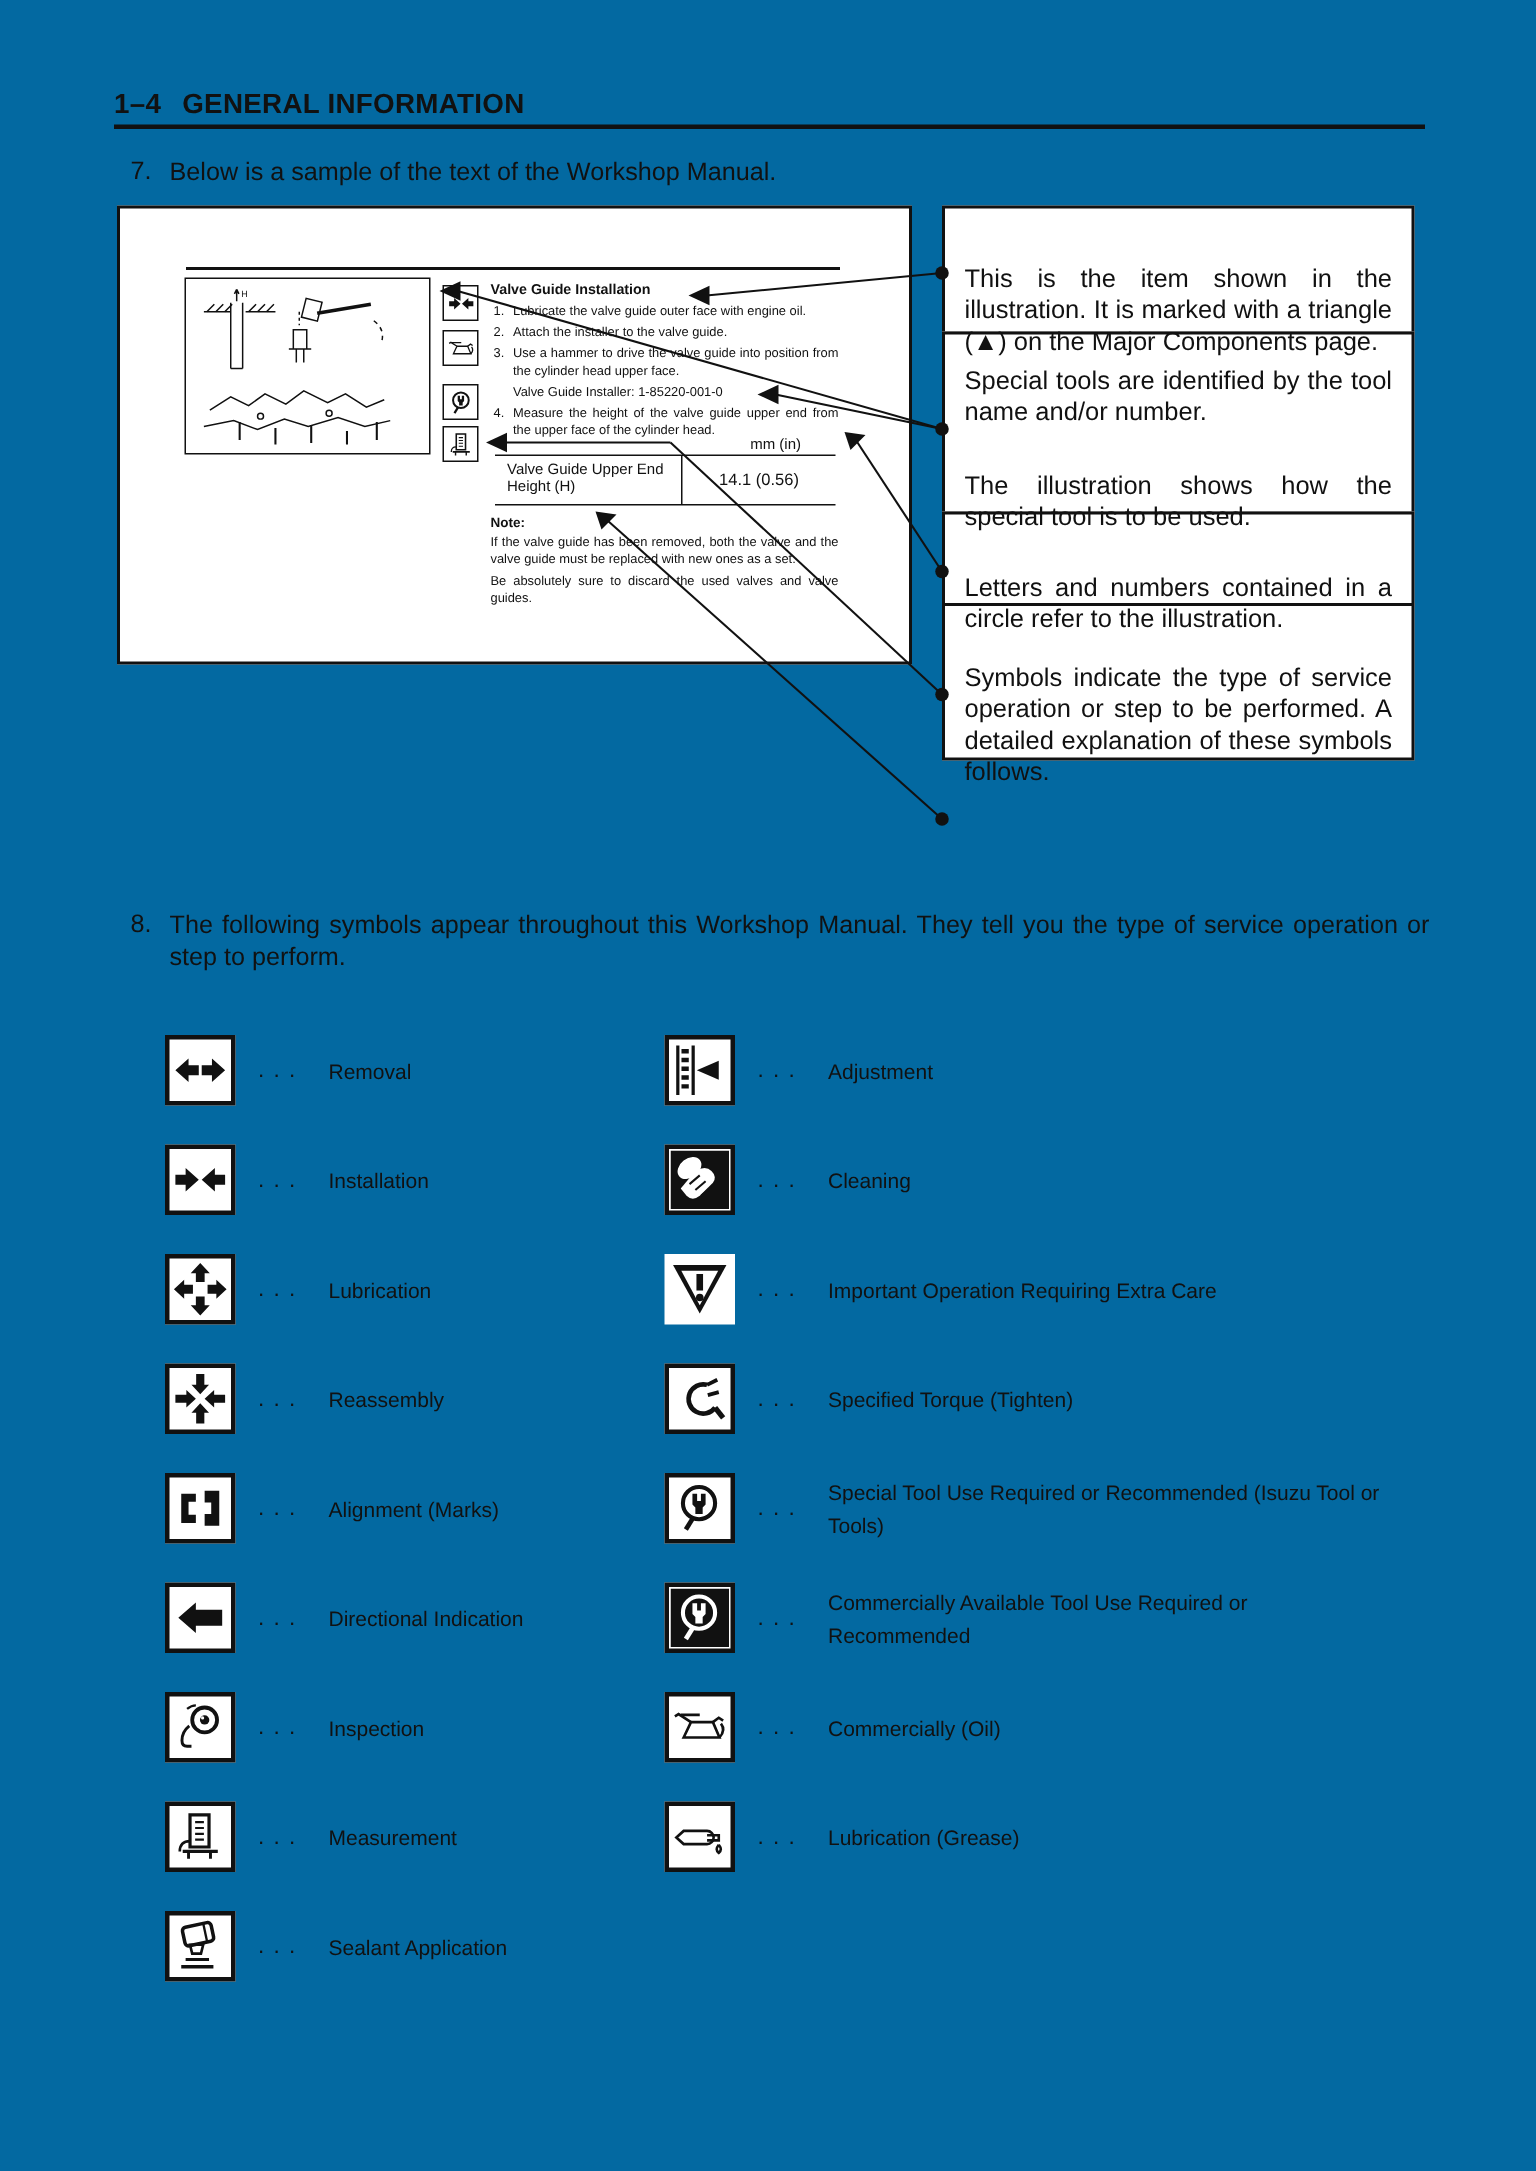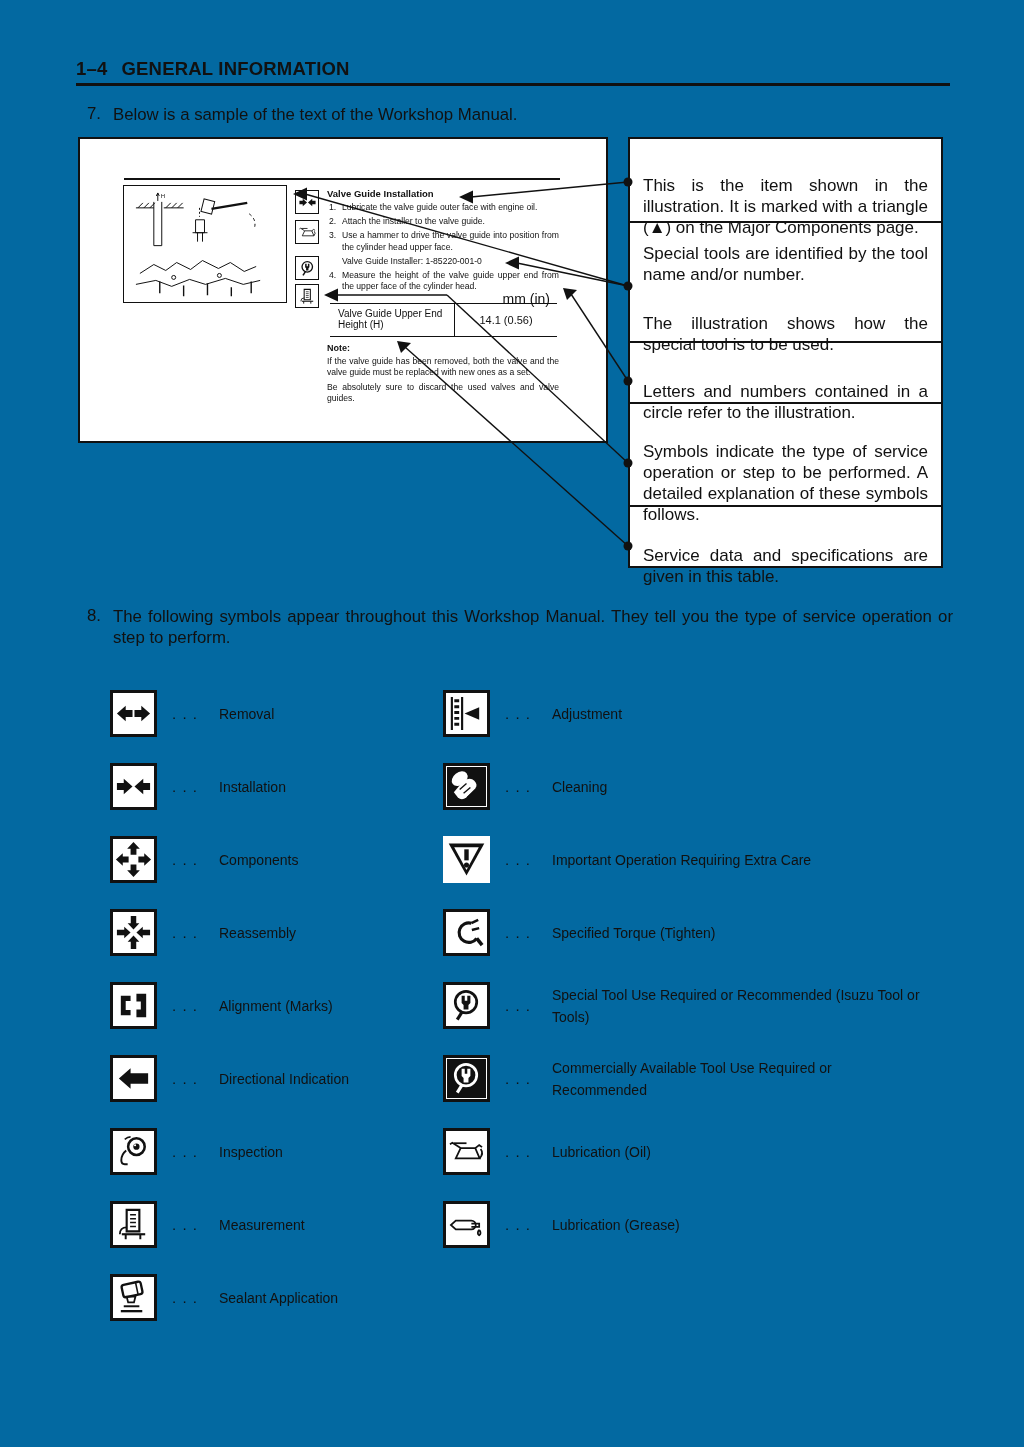--- a/index.html
+++ b/index.html
@@ -18,21 +18,21 @@
   
   .sample-box{position:absolute;left:78px;top:137px;width:530px;height:306px;border:2px solid #111;background:#fff;box-sizing:border-box;}
   .sample-rule{position:absolute;left:124px;top:178px;width:436px;height:2px;background:#111;}
   .illus-box{position:absolute;left:123px;top:185px;width:164px;height:118px;border:1.5px solid #111;box-sizing:border-box;background:#fff;}
   .mini-box{position:absolute;left:295px;width:24px;height:24px;border:1.5px solid #111;box-sizing:border-box;background:#fff;display:flex;align-items:center;justify-content:center;}
   .mini-box svg{width:19px;height:19px;display:block;}
   .sample-heading{position:absolute;left:327px;top:188px;font-size:9.5px;font-weight:bold;}
   .steps{position:absolute;left:327px;top:202px;width:232px;font-size:8.6px;line-height:11.2px;}
   .step{position:relative;padding-left:15px;margin-bottom:3px;text-align:justify;}
   .step .num{position:absolute;left:2px;}
-  .units{position:absolute;left:452px;top:291px;width:98px;text-align:right;font-size:14px;}
+  .units{position:absolute;left:436px;top:291px;width:98px;text-align:right;font-size:10px;}
   .spec-table{position:absolute;left:330px;top:303px;width:227px;height:34px;border-top:1.5px solid #111;border-bottom:1.5px solid #111;box-sizing:border-box;display:flex;}
   .spec-table .c1{width:125px;border-right:1px solid #111;box-sizing:border-box;padding:4px 0 0 8px;font-size:10px;line-height:11px;}
   .spec-table .c2{flex:1;display:flex;align-items:center;justify-content:center;font-size:11px;}
   .note-h{position:absolute;left:327px;top:343px;font-size:9px;font-weight:bold;}
   .note-p{position:absolute;left:327px;width:232px;font-size:8.6px;line-height:11.3px;text-align:justify;}
   
   .callout-col{position:absolute;left:628px;top:137px;width:315px;}
   .callout-box{border:2px solid #111;box-sizing:border-box;padding:8px 13px;font-size:17px;line-height:21px;text-align:justify;background:#fff;}
   .callout-box + .callout-box{margin-top:-2px;}
   .callout-box p{margin:0 0 16px 0;}
@@ -118,23 +118,20 @@
       </div>
       <div class="callout-box">
         <p>Special tools are identified by the tool name and/or number.</p>
         <p>The illustration shows how the special tool is to be used.</p>
       </div>
       <div class="callout-box">
         <p>Letters and numbers contained in a circle refer to the illustration.</p>
       </div>
       <div class="callout-box">
         <p>Symbols indicate the type of service operation or step to be performed.  A detailed explanation of these symbols follows.</p>
-      </div>
-      <div class="callout-box">
-        <p>Service data and specifications are given in this table.</p>
       </div>
     </div>
 
   <svg class="overlay" viewBox="0 0 880 460">
     <g stroke="#111" stroke-width="1.4" fill="none">
       <line x1="395" y1="67" x2="552" y2="52"></line>
       <line x1="229" y1="64" x2="552" y2="156"></line>
       <line x1="441" y1="133" x2="552" y2="156"></line>
       <line x1="495" y1="164" x2="552" y2="251"></line>
       <line x1="260" y1="165" x2="371" y2="165"></line>
@@ -183,21 +180,21 @@
       <div class="symbol-row">
         <span class="sym-box">
           <svg viewBox="0 0 40 40">
             <polygon points="20,2 13.5,9 17,9 17,15 23,15 23,9 26.5,9" fill="#111"></polygon>
             <polygon points="20,38 13.5,31 17,31 17,25 23,25 23,31 26.5,31" fill="#111"></polygon>
             <polygon points="2,20 9,13.5 9,17 15,17 15,23 9,23 9,26.5" fill="#111"></polygon>
             <polygon points="38,20 31,13.5 31,17 25,17 25,23 31,23 31,26.5" fill="#111"></polygon>
           </svg>
         </span>
         <span class="sym-dots">. . .</span>
-        <span class="sym-label">Components</span>
+        <span class="sym-label">Lubrication</span>
       </div>
       <div class="symbol-row">
         <span class="sym-box">
           <svg viewBox="0 0 40 40">
             <polygon points="20,17 14,10.5 17.2,10.5 17.2,3 22.8,3 22.8,10.5 26,10.5" fill="#111"></polygon>
             <polygon points="20,23 14,29.5 17.2,29.5 17.2,37 22.8,37 22.8,29.5 26,29.5" fill="#111"></polygon>
             <polygon points="17,20 10.5,14 10.5,17.2 3,17.2 3,22.8 10.5,22.8 10.5,26" fill="#111"></polygon>
             <polygon points="23,20 29.5,14 29.5,17.2 37,17.2 37,22.8 29.5,22.8 29.5,26" fill="#111"></polygon>
           </svg>
         </span>
@@ -343,21 +340,21 @@
             <g fill="none" stroke="#111" stroke-width="1.8">
               <path d="M9,27 L14,16.5 h15 l4.5,10.5 z"></path>
               <path d="M14,16.5 L5.5,11 l-2.5,1.5"></path>
               <path d="M7,11.5 h13"></path>
               <path d="M33.5,27 q4.5,-5 1,-9.5"></path>
               <path d="M29,16.5 l4,-3 3,2"></path>
             </g>
           </svg>
         </span>
         <span class="sym-dots">. . .</span>
-        <span class="sym-label">Lubrication (Oil)</span>
+        <span class="sym-label">Commercially (Oil)</span>
       </div>
       <div class="symbol-row">
         <span class="sym-box">
           <svg viewBox="0 0 40 40">
             <g fill="none" stroke="#111" stroke-width="1.8">
               <path d="M9,16 h16 a4.5,4.5 0 0 1 0,9 H9 l-5,-4.5 z"></path>
               <path d="M25,19 h8 v3.5 h-8"></path>
               <path d="M33,25.5 q2.8,3.5 0,5.5 q-2.8,-2 0,-5.5"></path>
             </g>
           </svg>

